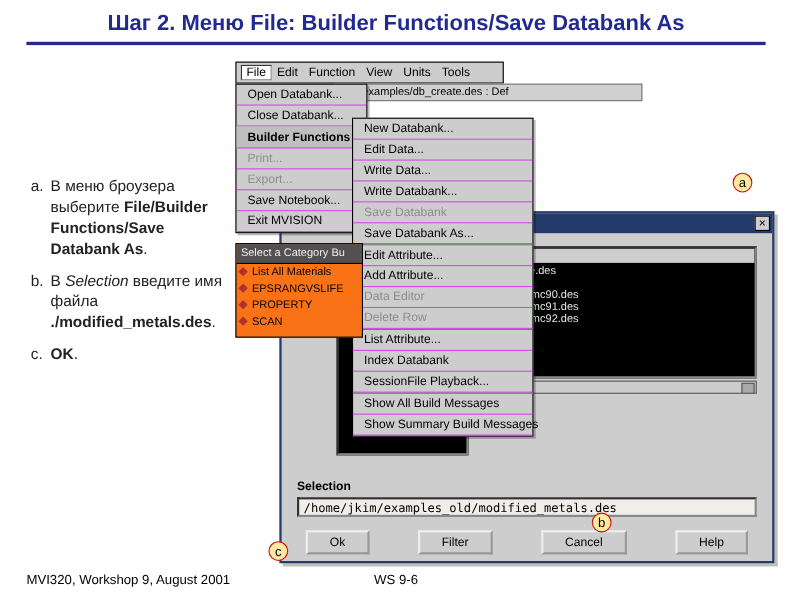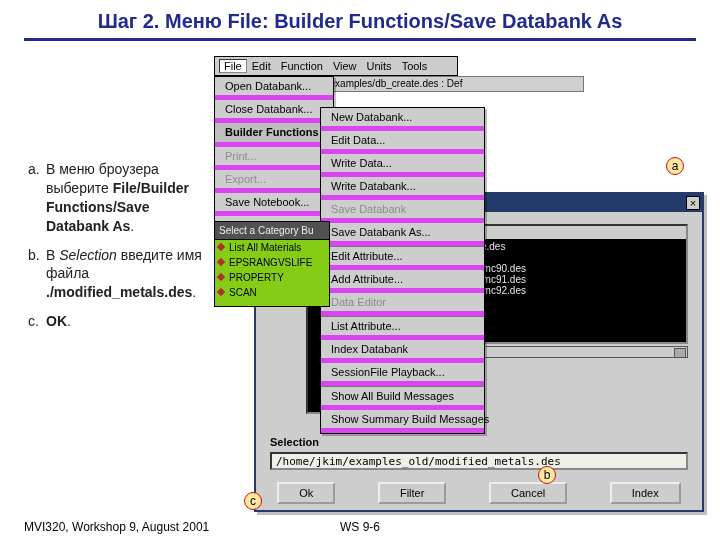--- a/index.html
+++ b/index.html
@@ -86,39 +86,39 @@
   
   .menu-col {
     position: absolute;
     background: #cdcdcd;
     border: 1px solid #000;
     box-shadow: 2px 2px 0 rgba(0,0,0,.25);
     font-size: 11px;
   }
   .menu-col .mi {
     padding: 3px 10px;
-    border-bottom: 5px solid #d946ef;
+    border-bottom: 1px solid #d946ef;
     white-space: nowrap;
     cursor: default;
   }
   .menu-col .mi.sep-b { border-top: 1px solid #777; }
   .menu-col .mi.disabled { color: #8c8c8c; }
   .menu-col .mi.hdr { background:#bfbfbf; font-weight:bold; }
   .file-menu { top: 20px; left: 0; width: 120px; }
 
   
   .builder-menu { top: 51px; left: 106px; width: 165px; }
 
   
   .cat-panel {
     position: absolute;
     top: 165px; left: 0;
     width: 116px;
     padding-bottom:6px;
-    background:#84cc16;
+    background:#f97316;
     border:1px solid #000;
     font-size:10px;
   }
   .cat-hdr { background:#525050; color:#eee; padding:3px 4px; border-bottom:1px solid #000;}
   .cat-item { padding:2px 4px 2px 14px; position:relative;}
   .cat-item::before{ content:""; position:absolute; left:3px; top:4px; width:6px;height:6px; background:#b03030; transform:rotate(45deg); }
 
   
   .dialog {
     position: absolute;
@@ -254,21 +254,21 @@
           <div class="f">subset_pmc92.des</div>
         </div>
         <div class="scroll-h"></div>
       </div>
       <div class="sel-label">Selection</div>
       <div class="sel-input">/home/jkim/examples_old/modified_metals.des</div>
       <div class="btn-row">
         <div class="btn">Ok</div>
         <div class="btn">Filter</div>
         <div class="btn">Cancel</div>
-        <div class="btn">Index</div>
+        <div class="btn">Help</div>
       </div>
     </div>
   </div>
 
   <div class="menubar">
     <span class="sel">File</span>
     <span>Edit</span>
     <span>Function</span>
     <span>View</span>
     <span>Units</span>
@@ -289,20 +289,21 @@
   <div class="menu-col builder-menu">
     <div class="mi">New Databank...</div>
     <div class="mi">Edit Data...</div>
     <div class="mi">Write Data...</div>
     <div class="mi">Write Databank...</div>
     <div class="mi disabled">Save Databank</div>
     <div class="mi">Save Databank As...</div>
     <div class="mi sep-b">Edit Attribute...</div>
     <div class="mi">Add Attribute...</div>
     <div class="mi disabled">Data Editor</div>
+    <div class="mi disabled">Delete Row</div>
     <div class="mi sep-b">List Attribute...</div>
     <div class="mi">Index Databank</div>
     <div class="mi">SessionFile Playback...</div>
     <div class="mi sep-b">Show All Build Messages</div>
     <div class="mi">Show Summary Build Messages</div>
   </div>
 
   <div class="cat-panel">
     <div class="cat-hdr">Select a Category Bu</div>
     <div class="cat-item">List All Materials</div>

